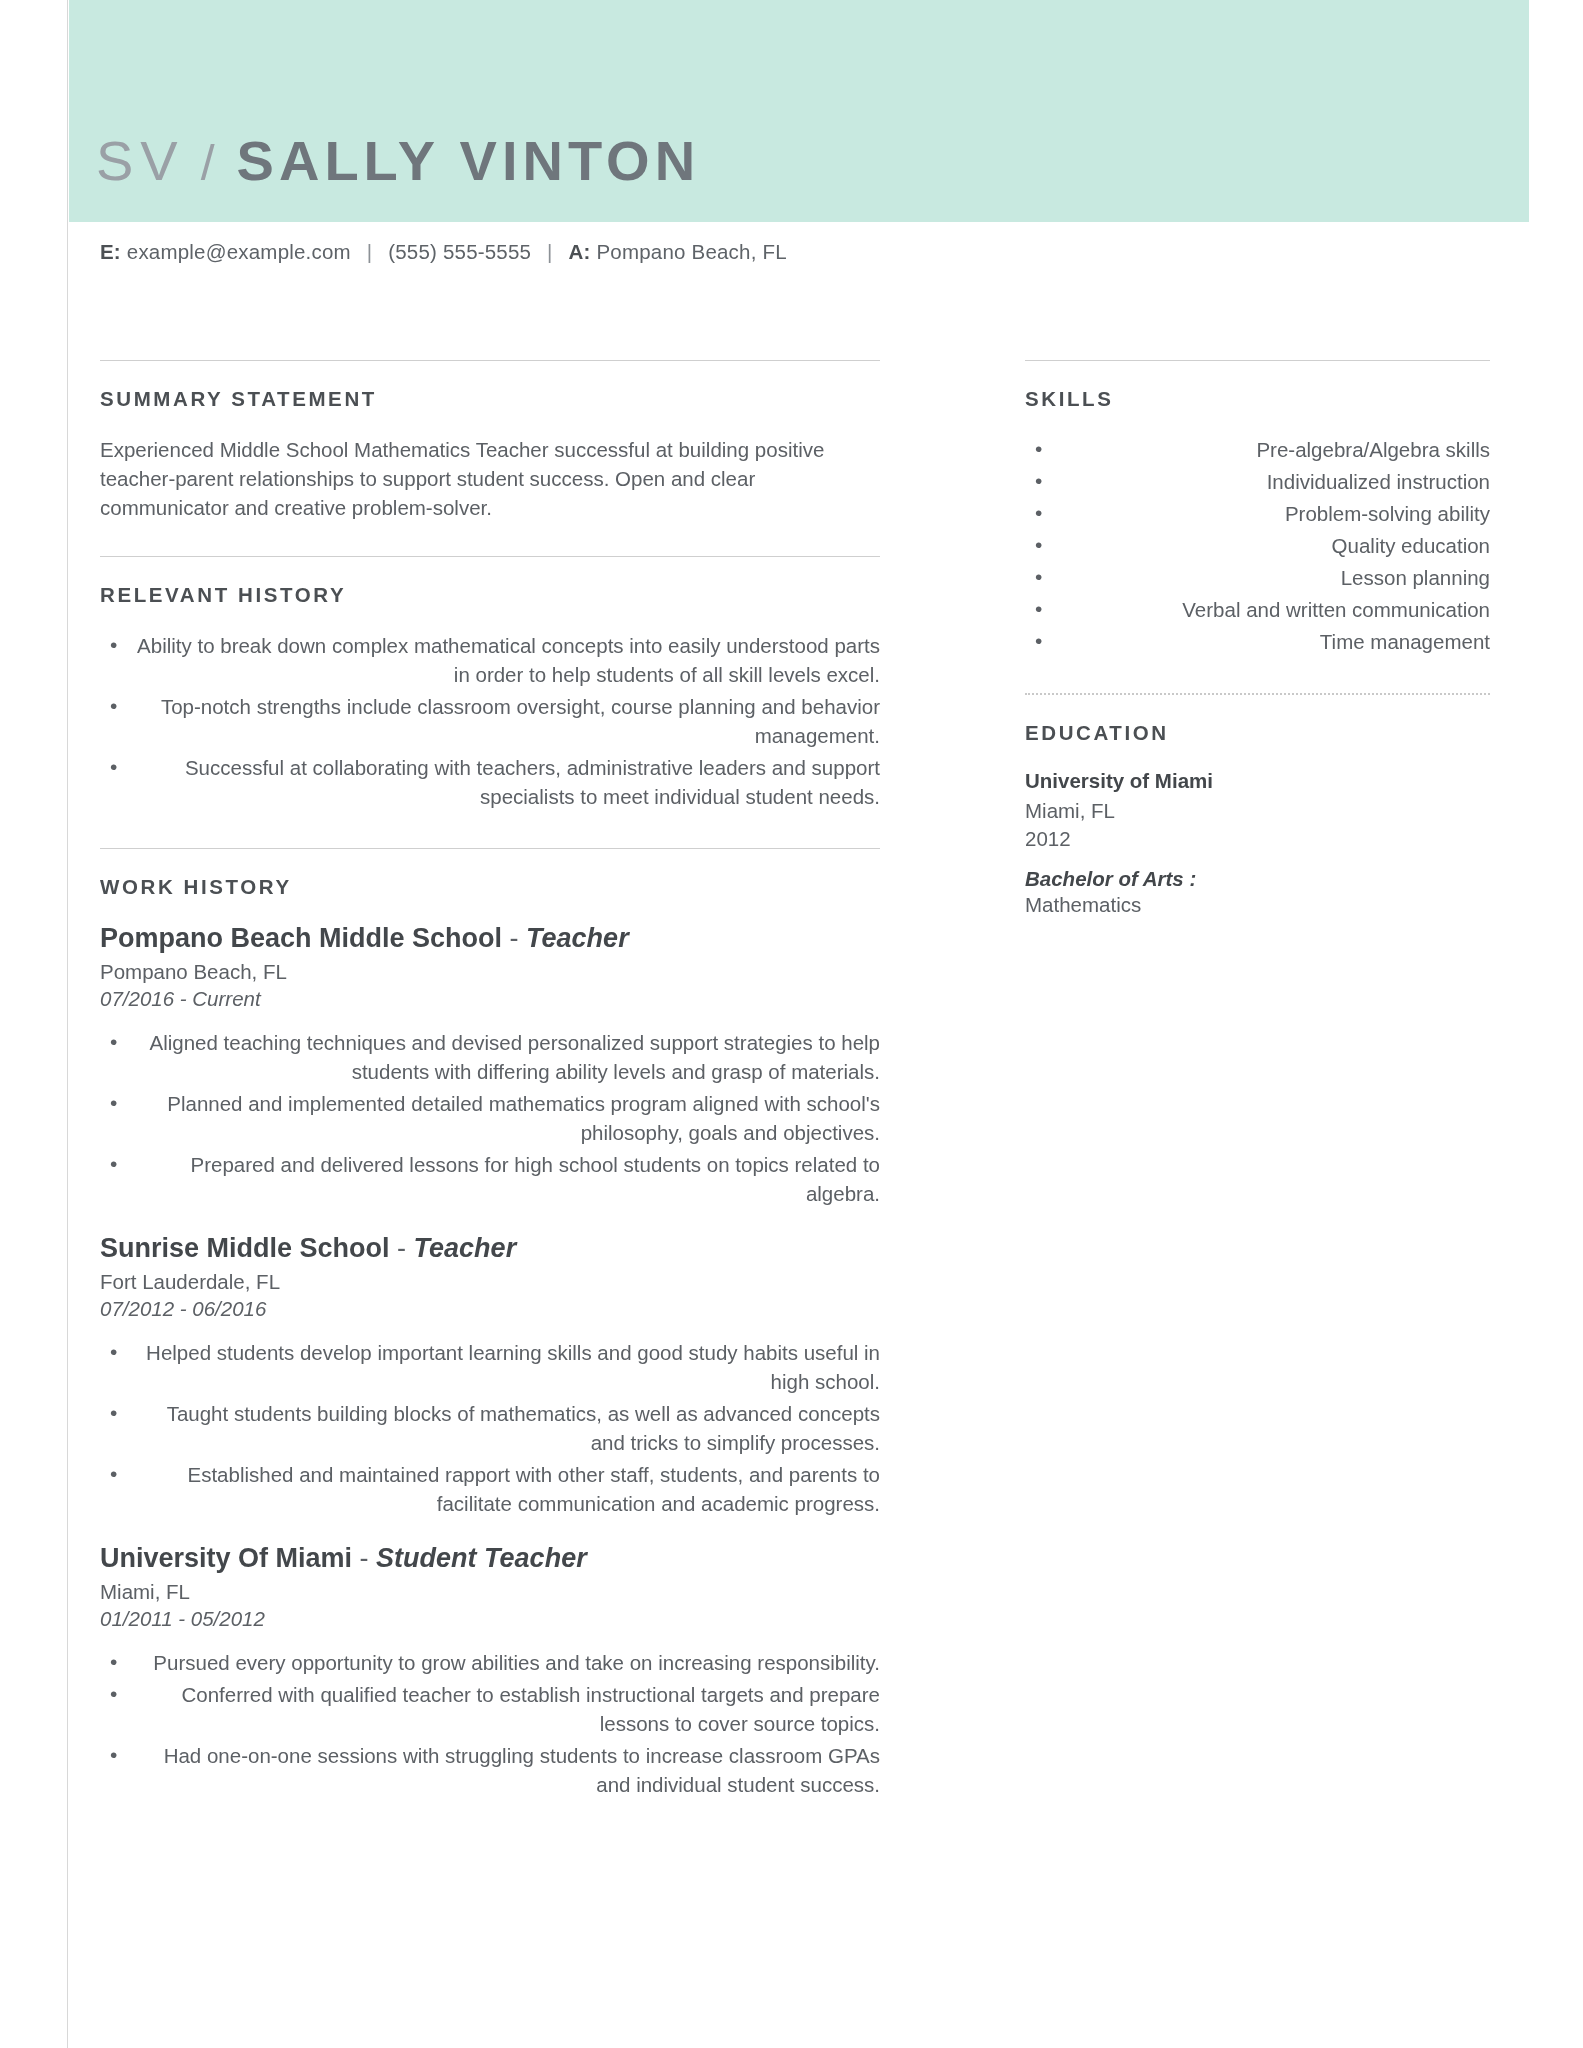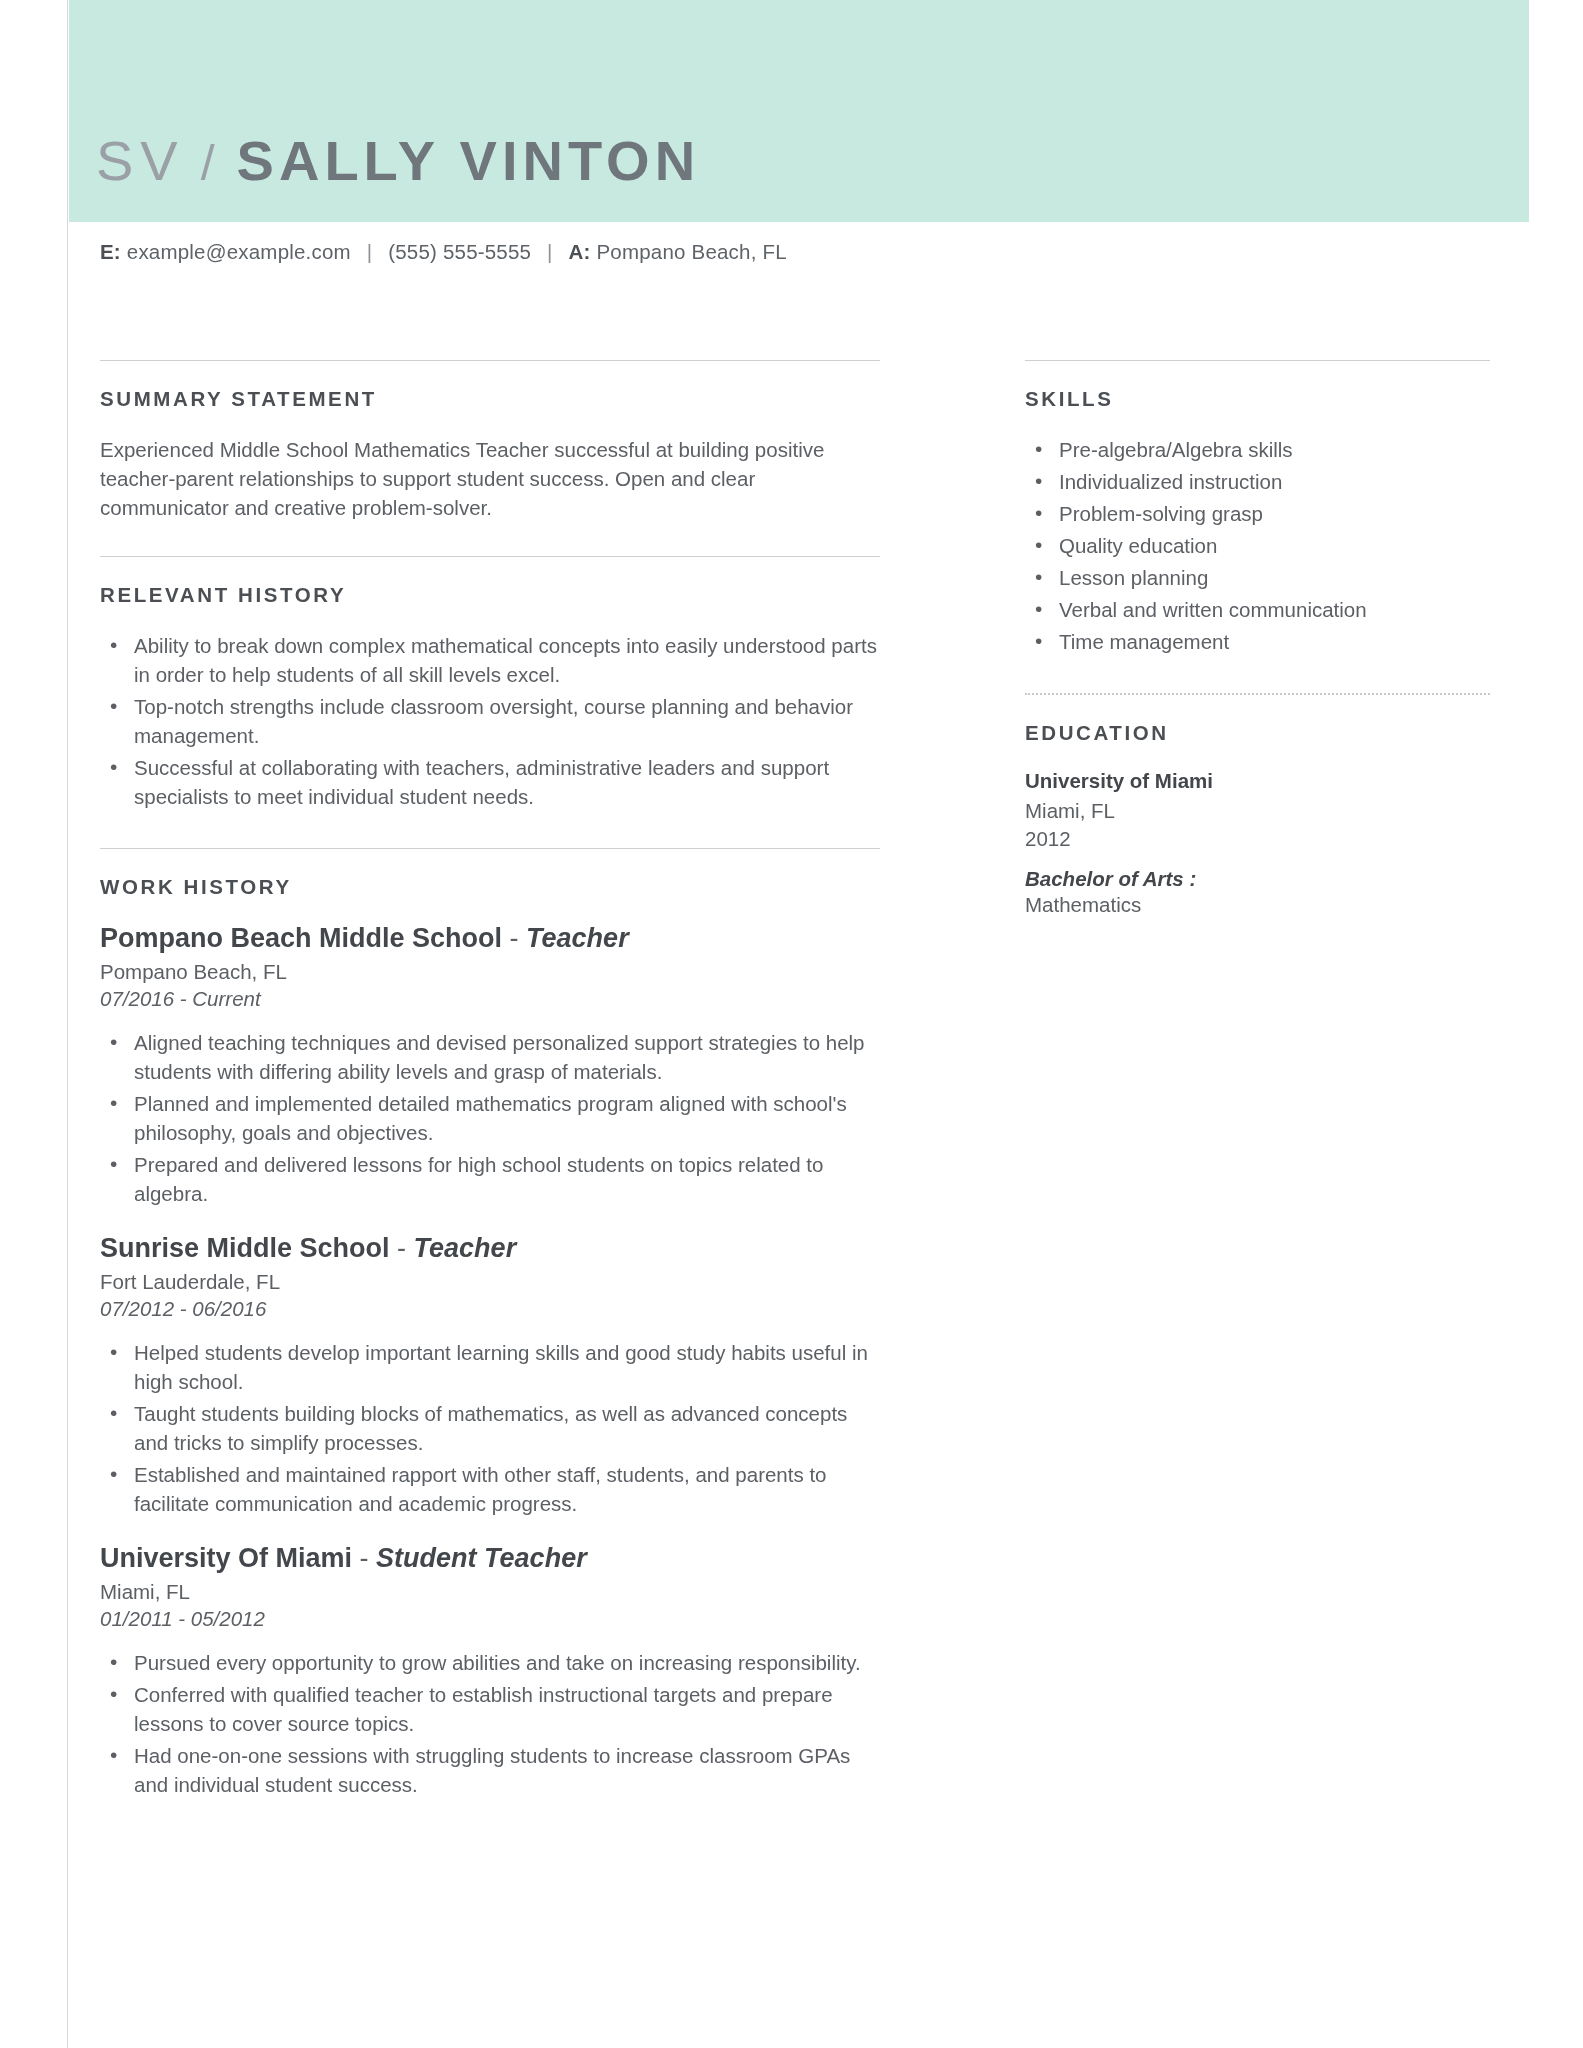--- a/index.html
+++ b/index.html
@@ -114,20 +114,21 @@
   }
   .body-text {
     font-size: 20.5px;
     line-height: 29px;
     color: #5c6065;
   }
   ul.bullets {
     list-style: none;
     margin: 0;
     padding: 0;
+    text-align: right;
   }
   ul.bullets li {
     position: relative;
     padding-left: 34px;
     font-size: 20.5px;
     line-height: 29px;
     color: #5c6065;
     margin-bottom: 3px;
   }
   ul.bullets li:before {
@@ -281,21 +282,21 @@
 
   </div>
 
   <div class="col-right">
 
     <div class="rule"></div>
     <div class="sec-title">SKILLS</div>
     <ul class="bullets">
       <li>Pre-algebra/Algebra skills</li>
       <li>Individualized instruction</li>
-      <li>Problem-solving grasp</li>
+      <li>Problem-solving ability</li>
       <li>Quality education</li>
       <li>Lesson planning</li>
       <li>Verbal and written communication</li>
       <li>Time management</li>
     </ul>
 
     <div class="block-gap"></div>
 
     <div class="rule-dotted"></div>
     <div class="sec-title">EDUCATION</div>

